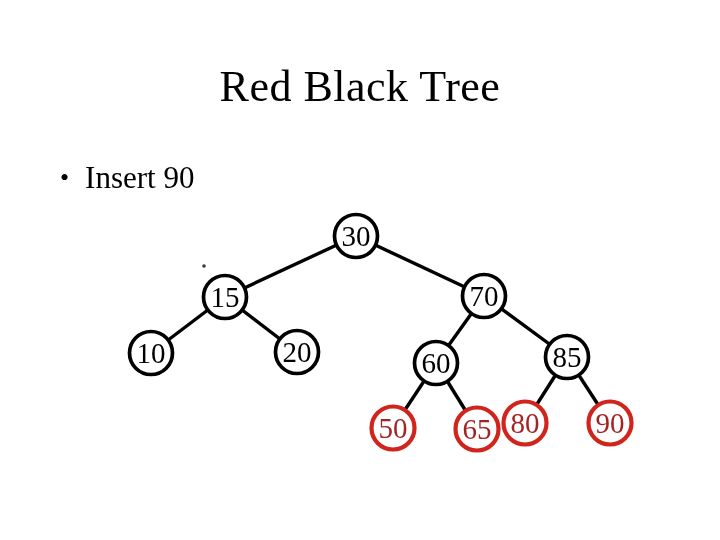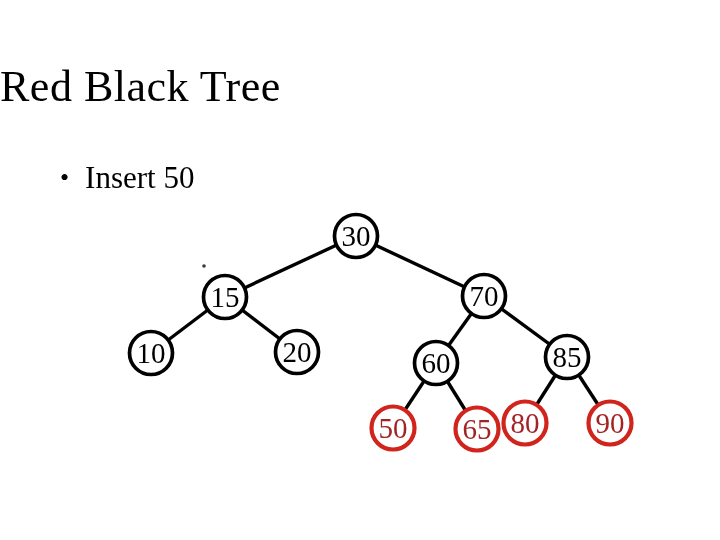--- a/index.html
+++ b/index.html
@@ -16,20 +16,21 @@
     background: #ffffff;
     overflow: hidden;
     font-family: "Liberation Serif", serif;
     color: #000000;
   }
   .title {
     position: absolute;
     top: 64px;
     left: 0;
     width: 720px;
+    text-align: center;
     font-size: 44px;
     line-height: 1.05;
     font-weight: 400;
     letter-spacing: 0.5px;
   }
   .bullet-row {
     position: absolute;
     top: 161px;
     left: 60px;
     display: flex;
@@ -56,21 +57,21 @@
   }
 </style>
 </head>
 <body>
 
 <div class="slide">
   <div class="title">Red Black Tree</div>
 
   <div class="bullet-row">
     <span class="bullet-marker">•</span>
-    <span>Insert 50</span>
+    <span>Insert 90</span>
   </div>
 
   <svg class="tree-svg" viewBox="0 0 720 540" xmlns="http://www.w3.org/2000/svg">
       <line x1="356" y1="236" x2="225" y2="297" stroke="#000000" stroke-width="3.4"></line>
       <line x1="356" y1="236" x2="484" y2="296" stroke="#000000" stroke-width="3.4"></line>
       <line x1="225" y1="297" x2="151" y2="353" stroke="#000000" stroke-width="3.4"></line>
       <line x1="225" y1="297" x2="297" y2="352" stroke="#000000" stroke-width="3.4"></line>
       <line x1="484" y1="296" x2="436" y2="363" stroke="#000000" stroke-width="3.4"></line>
       <line x1="484" y1="296" x2="567" y2="357" stroke="#000000" stroke-width="3.4"></line>
       <line x1="436" y1="363" x2="393" y2="428" stroke="#000000" stroke-width="3.4"></line>

